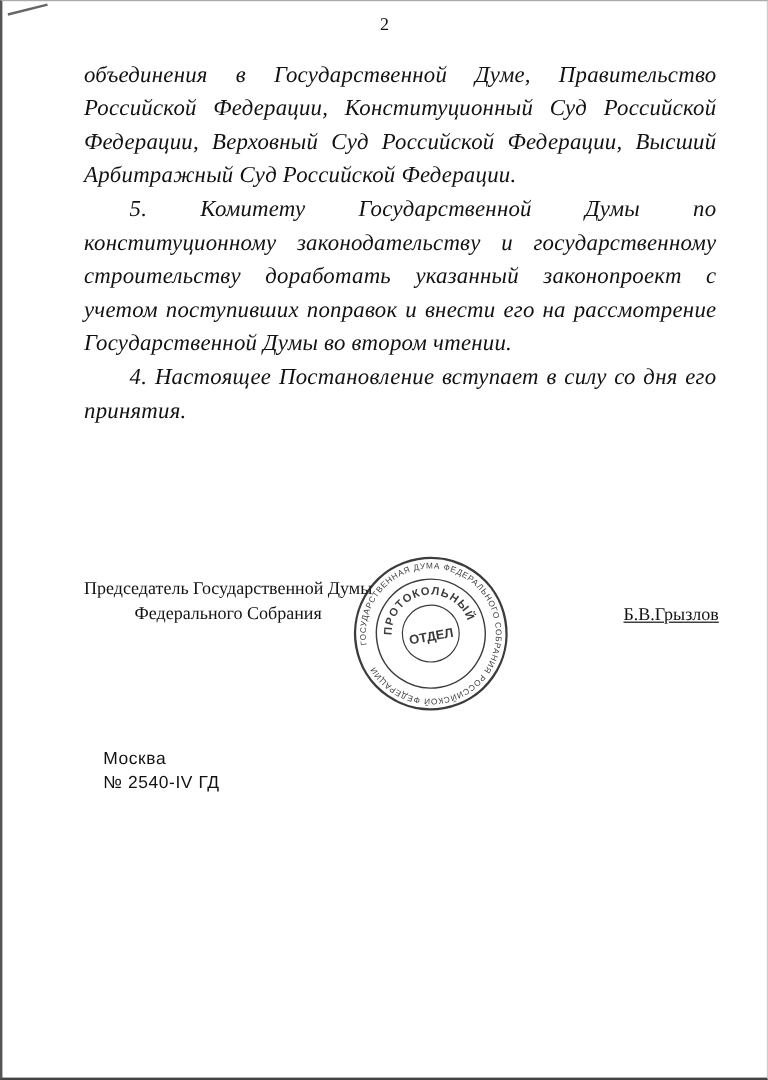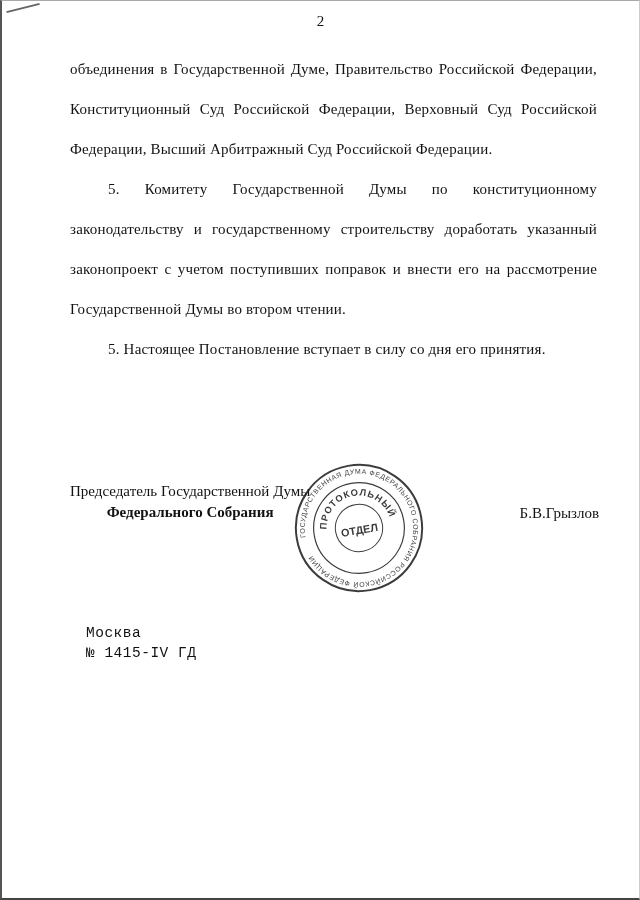--- a/index.html
+++ b/index.html
@@ -36,23 +36,24 @@
     left: 0;
     width: 100%;
     text-align: center;
     font-size: 15px;
   }
   .body-text {
     position: absolute;
     top: 48px;
     left: 68px;
     right: 42px;
-    font-size: 15px;
-    line-height: 40px;
+    font-size: 19px;
+    line-height: 28px;
     letter-spacing: 0.2px;
+    font-style: italic;
   }
   .para {
     margin: 0;
     text-align: justify;
   }
   .para.indent {
     text-indent: 38px;
   }
   .signature {
     position: absolute;
@@ -62,62 +63,62 @@
     display: flex;
     justify-content: space-between;
     align-items: flex-end;
     font-size: 15px;
   }
   .sig-title {
     line-height: 21px;
   }
   .sig-title .centered {
     text-align: center;
-    font-weight: bold;
   }
   .sig-name {
     white-space: nowrap;
     padding-bottom: 1px;
+    text-decoration: underline;
   }
   .stamp {
     position: absolute;
     left: 288px;
     top: 458px;
     width: 138px;
     height: 138px;
     transform: rotate(-10deg);
     opacity: 0.88;
   }
   .stamp svg text {
     fill: #1e1e1e;
     font-family: "Liberation Sans", sans-serif;
   }
   .footer {
     position: absolute;
     left: 84px;
     top: 622px;
-    font-family: Liberation Mono, monospace;
+    font-family: Liberation Sans, sans-serif;
     font-size: 14.5px;
     line-height: 20px;
     letter-spacing: 0.5px;
   }
 </style>
 </head>
 <body>
 
 <div class="page">
 
   <div class="scan-mark"></div>
 
   <div class="page-number">2</div>
 
   <div class="body-text">
     <p class="para">объединения в Государственной Думе, Правительство Российской Федерации, Конституционный Суд Российской Федерации, Верховный Суд Российской Федерации, Высший Арбитражный Суд Российской Федерации.</p>
     <p class="para indent">5. Комитету Государственной Думы по конституционному законодательству и  государственному строительству доработать указанный законопроект с учетом  поступивших поправок и внести его на рассмотрение Государственной Думы во втором чтении.</p>
-    <p class="para indent">5. Настоящее Постановление вступает в силу со дня его принятия.</p>
+    <p class="para indent">4. Настоящее Постановление вступает в силу со дня его принятия.</p>
   </div>
 
   <div class="signature">
     <div class="sig-title">
       <div>Председатель Государственной Думы</div>
       <div class="centered">Федерального Собрания</div>
     </div>
     <div class="sig-name">Б.В.Грызлов</div>
   </div>
 
@@ -135,16 +136,16 @@
       </text>
       <text font-size="9.5" font-weight="bold" letter-spacing="1" text-anchor="middle">
         <textPath href="#arcPath" startOffset="50%">ПРОТОКОЛЬНЫЙ</textPath>
       </text>
       <text x="70" y="76" font-size="11" font-weight="bold" text-anchor="middle">ОТДЕЛ</text>
     </svg>
   </div>
 
   <div class="footer">
     <div>Москва</div>
-    <div>№ 1415-IV ГД</div>
+    <div>№ 2540-IV ГД</div>
   </div>
 
 </div>
 
 </body></html>

